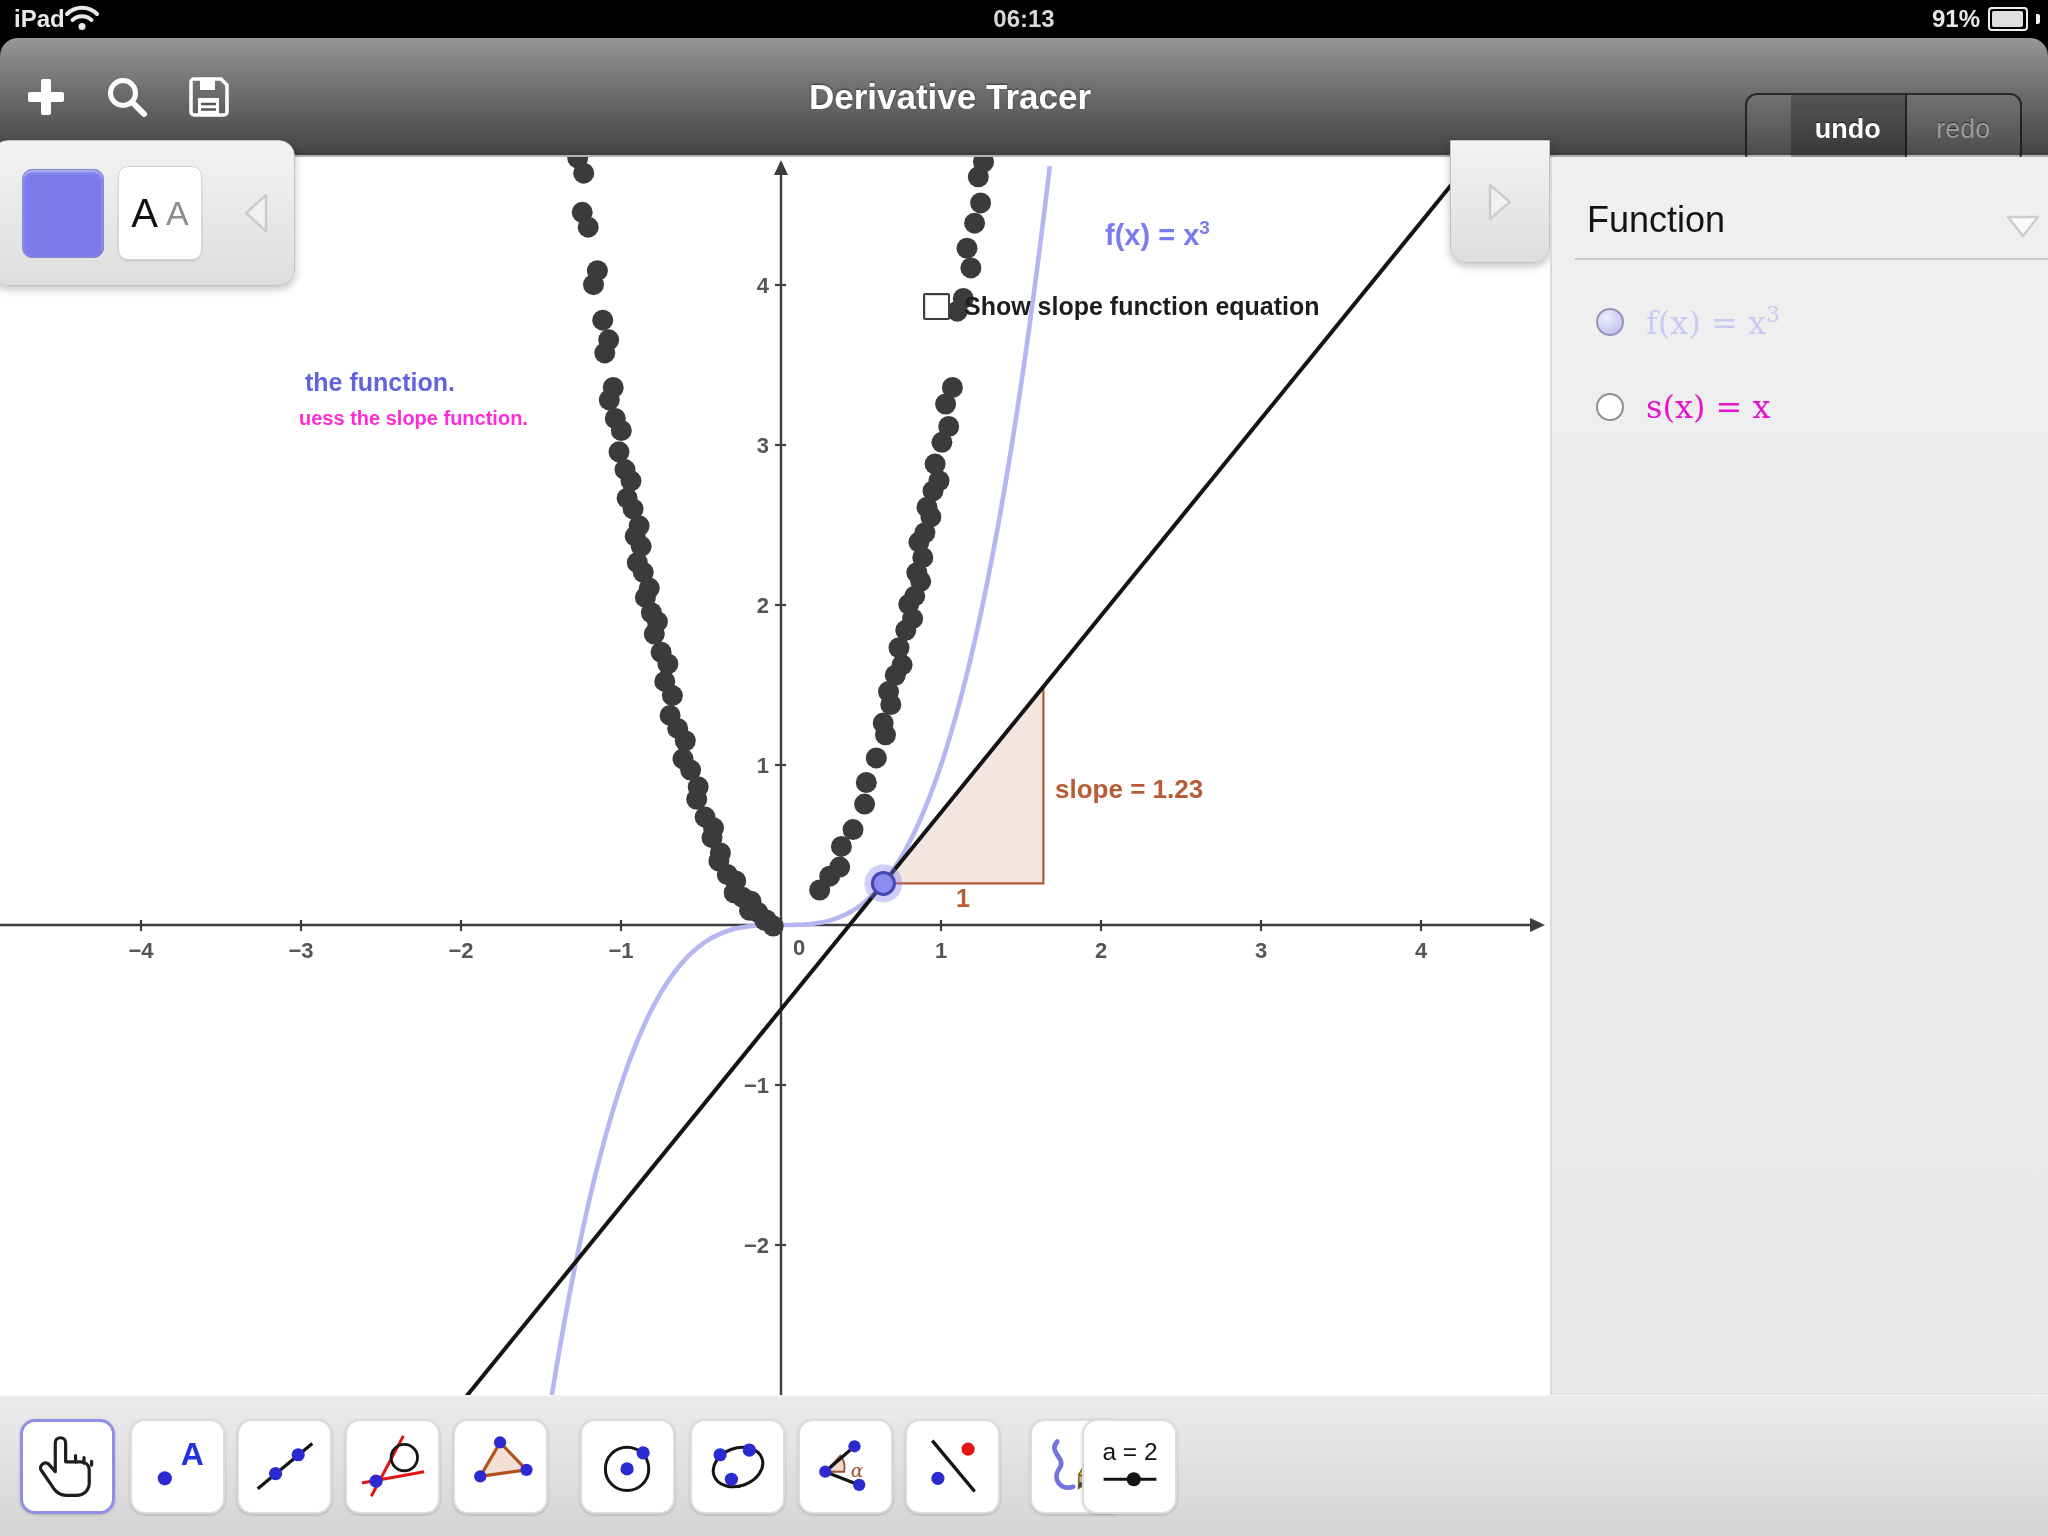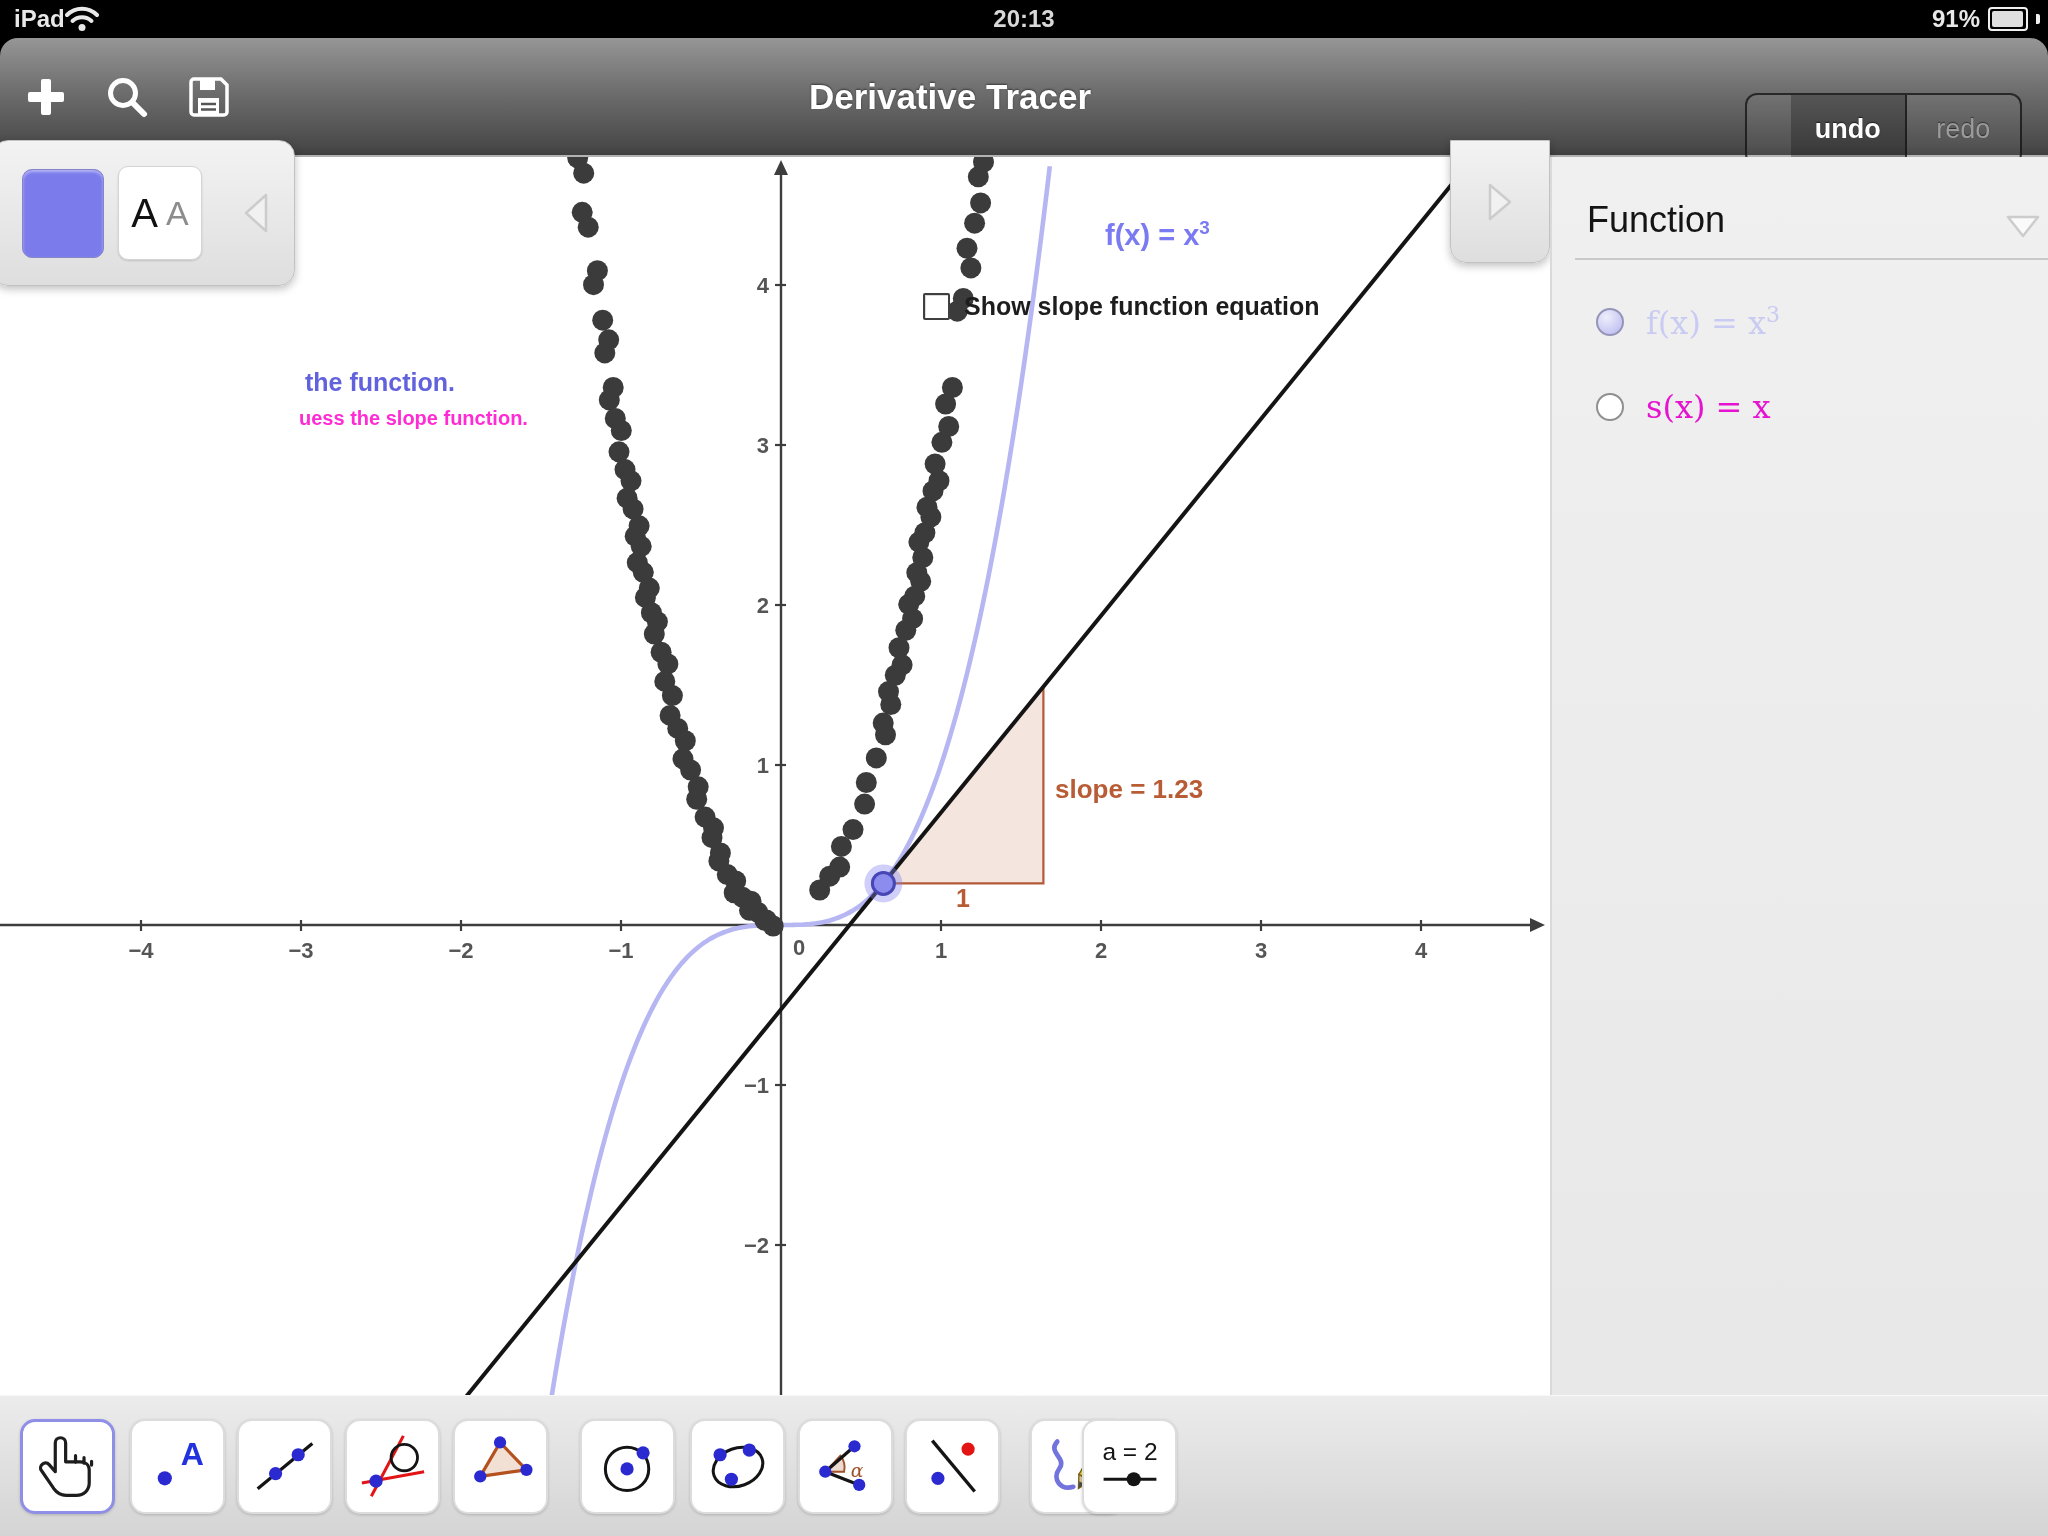--- a/index.html
+++ b/index.html
@@ -4,21 +4,21 @@
 <style>
   html,body{margin:0;padding:0;background:#000;}
   body{width:2048px;height:1536px;position:relative;overflow:hidden;
        font-family:"Liberation Sans","DejaVu Sans",sans-serif;
        -webkit-font-smoothing:antialiased;}
   .abs{position:absolute;}
 
   
   #status-bar{left:0;top:0;width:2048px;height:38px;background:#000;color:#e8e8e8;
               font-size:24px;font-weight:bold;}
-  #status-left{left:14px;top:5px;display:flex;align-items:center;gap:0;}
+  #status-left{left:14px;top:5px;display:flex;gap:0;}
   #status-time{left:0;top:5px;width:2048px;text-align:center;color:#d8d8d8;}
   #status-right{right:8px;top:5px;display:flex;align-items:center;gap:8px;}
   .batt-body{width:36px;height:20px;border:2px solid #efefef;border-radius:4px;position:relative;}
   .batt-fill{position:absolute;left:2px;top:2px;bottom:2px;width:87%;background:#dfdfdf;border-radius:2px;}
   .batt-nub{width:4px;height:10px;background:#efefef;border-radius:0 2px 2px 0;}
 
   
   #app-toolbar{left:0;top:38px;width:2048px;height:119px;
      background:linear-gradient(to bottom,#969696,#6e6e6e 45%,#4a4a4a 92%,#3f3f3f);
      border-radius:18px 18px 0 0;border-bottom:2px solid #b2b2b2;box-sizing:border-box;}
@@ -89,21 +89,21 @@
 
 <div id="status-bar" class="abs">
   <div id="status-left" class="abs">
     <span>iPad</span>
     <svg width="34" height="26" viewBox="0 0 34 26">
       <path d="M2 9 A21 21 0 0 1 32 9" fill="none" stroke="#e8e8e8" stroke-width="4" stroke-linecap="round"></path>
       <path d="M7.5 15 A14 14 0 0 1 26.5 15" fill="none" stroke="#e8e8e8" stroke-width="4" stroke-linecap="round"></path>
       <circle cx="17" cy="21.5" r="3.5" fill="#e8e8e8"></circle>
     </svg>
   </div>
-  <div id="status-time" class="abs">20:13</div>
+  <div id="status-time" class="abs">06:13</div>
   <div id="status-right" class="abs">
     <span>91%</span>
     <span class="batt-body">
         <span class="batt-fill"></span>
       </span>
     <span class="batt-nub"></span>
   </div>
 </div>
 
 <div id="app-toolbar" class="abs">

